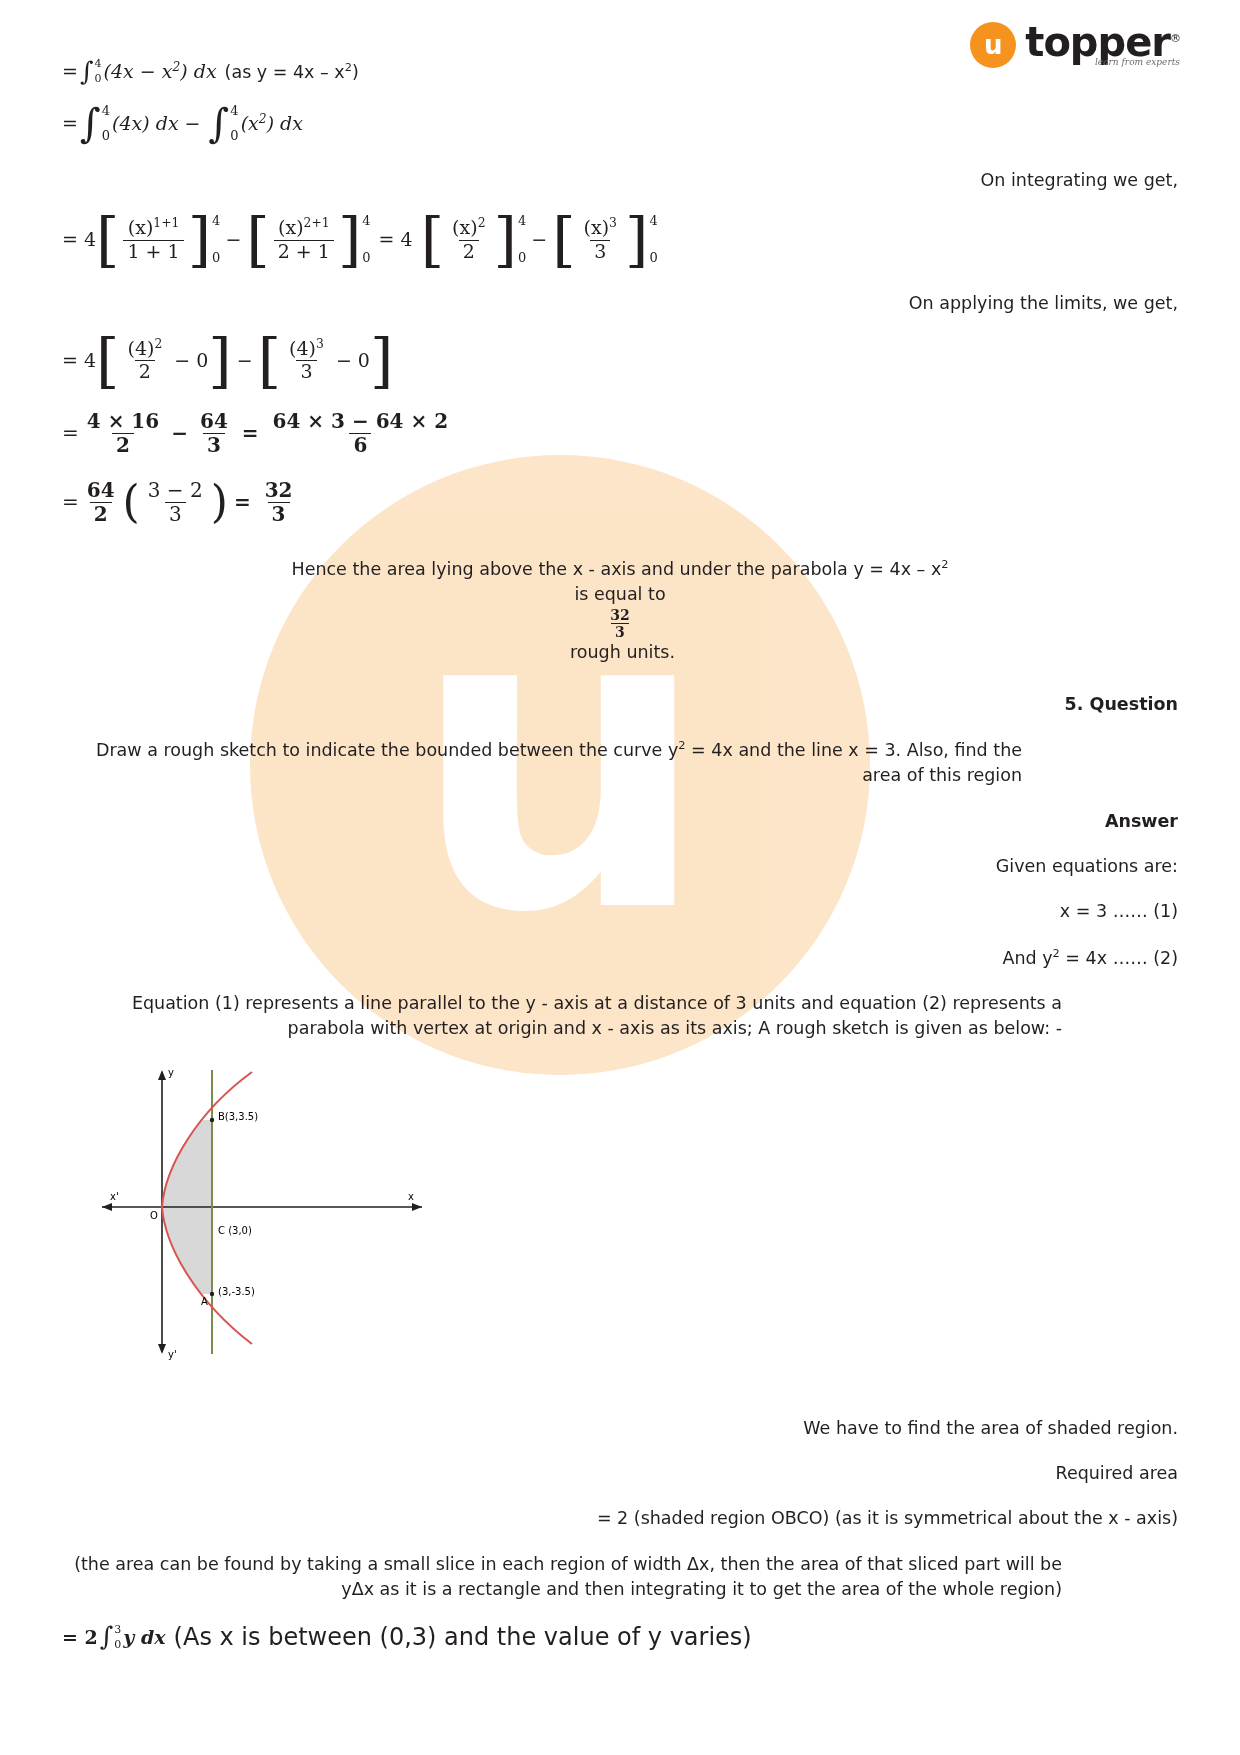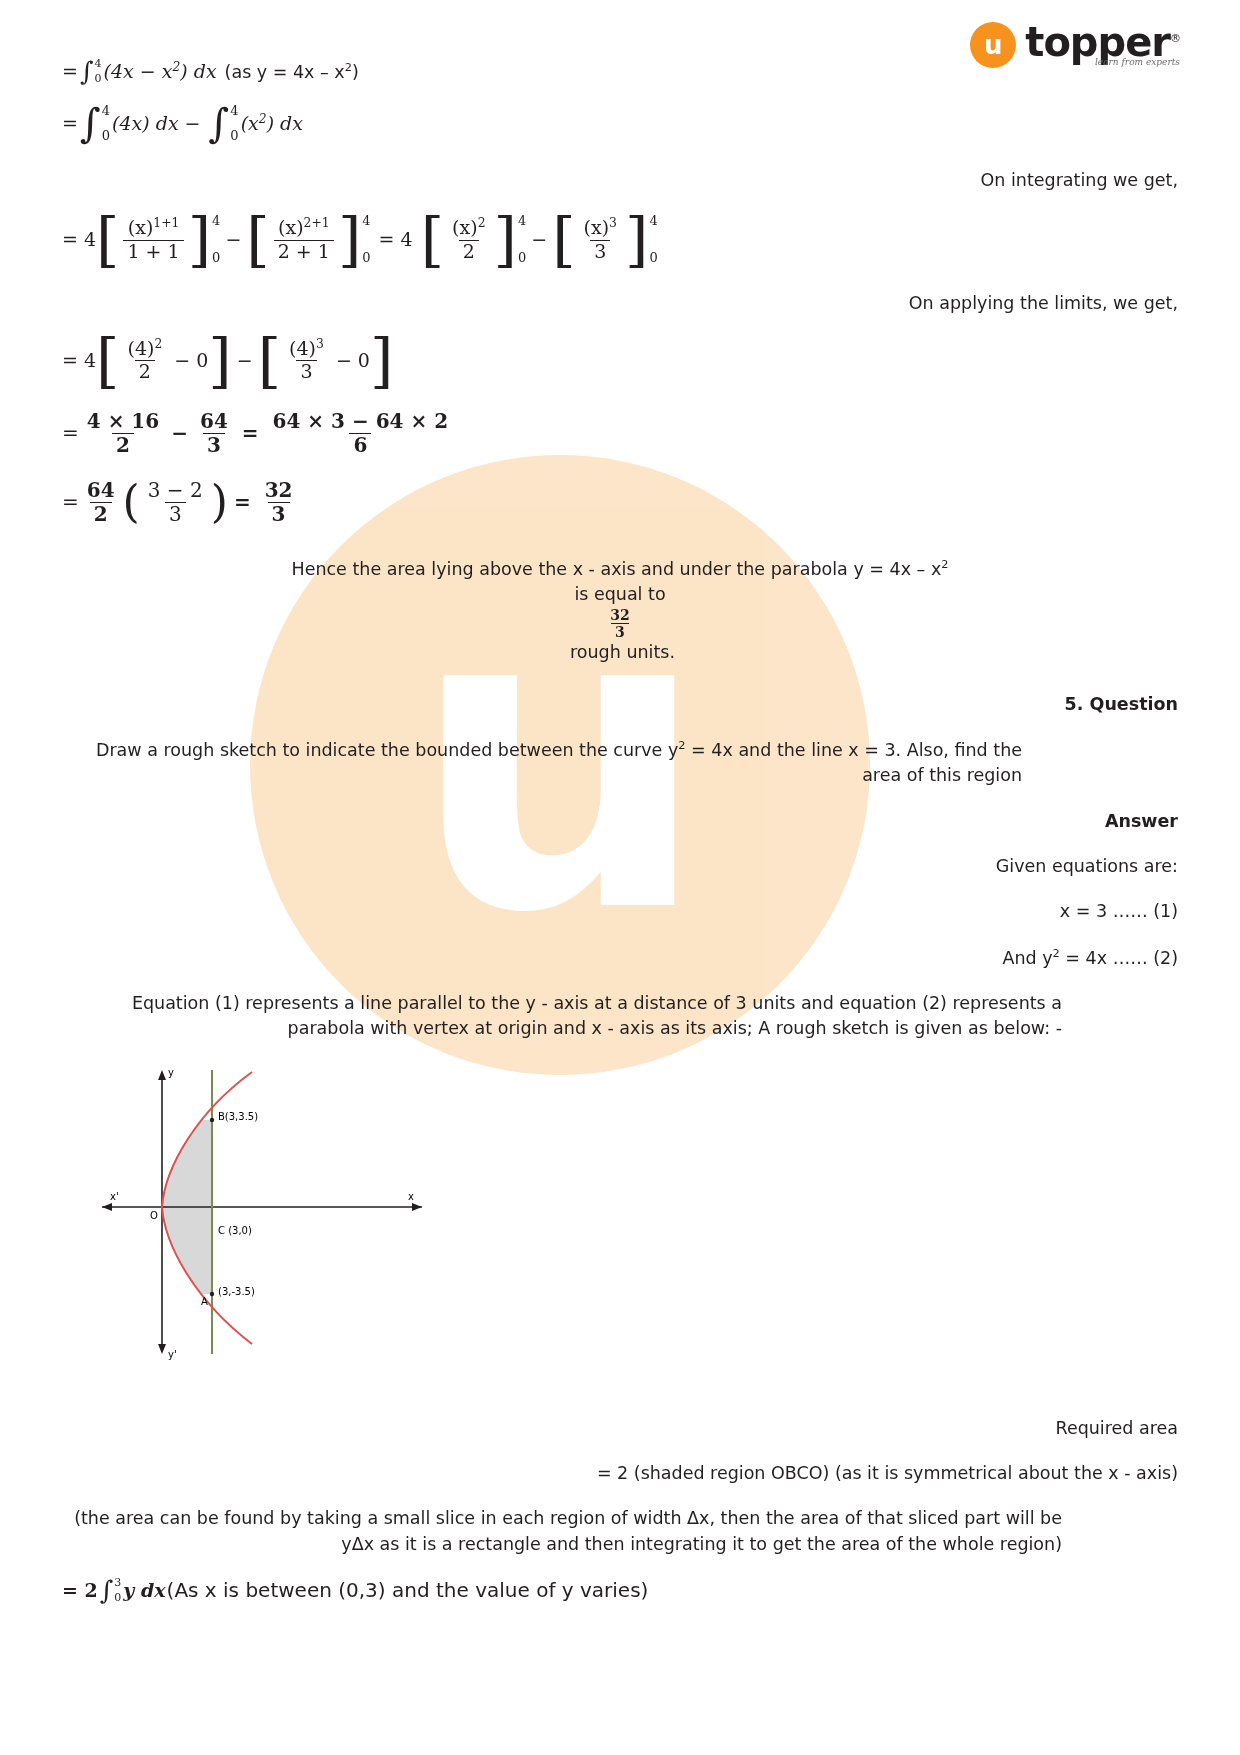--- a/index.html
+++ b/index.html
@@ -373,31 +373,32 @@
         <text x="48" y="157" font-size="10" font-family="DejaVu Sans, sans-serif">O</text>
         <circle cx="110" cy="58" r="2.2" fill="#231f20"></circle>
         <text x="116" y="58" font-size="10" font-family="DejaVu Sans, sans-serif">B(3,3.5)</text>
         <text x="116" y="172" font-size="10" font-family="DejaVu Sans, sans-serif">C (3,0)</text>
         <circle cx="110" cy="232" r="2.2" fill="#231f20"></circle>
         <text x="99" y="243" font-size="10" font-family="DejaVu Sans, sans-serif">A</text>
         <text x="116" y="233" font-size="10" font-family="DejaVu Sans, sans-serif">(3,-3.5)</text>
       </svg>
     </div>
 
+    <p class="txt">We have to find the area of shaded region.</p>
     <p class="txt">Required area</p>
     <p class="txt">= 2 (shaded region OBCO) (as it is symmetrical about the x - axis)</p>
     <p class="txt" style="max-width:1000px;">(the area can be found by taking a small slice in each region of width Δx, then the area of that sliced part will be yΔx as it is a rectangle and then integrating it to get the area of the whole region)</p>
 
     <div class="mathline" style="margin-bottom:10px;">
       <span style="font-weight:bold;">= 2</span>
       <span class="intg small">
         <span class="sign">∫</span>
         <span class="lims">
             <span class="up">3</span>
             <span class="lo">0</span>
           </span>
       </span>
       <span class="mi" style="font-weight:bold;">y dx</span>
-      <span style="font-family:'DejaVu Sans',sans-serif;font-size:20px;margin-left:1px;">(As x is between (0,3) and the value of y varies)</span>
+      <span style="font-family:'DejaVu Sans',sans-serif;font-size:24px;margin-left:8px;">(As x is between (0,3) and the value of y varies)</span>
     </div>
 
   </div>
 </div>
 
 </body></html>

